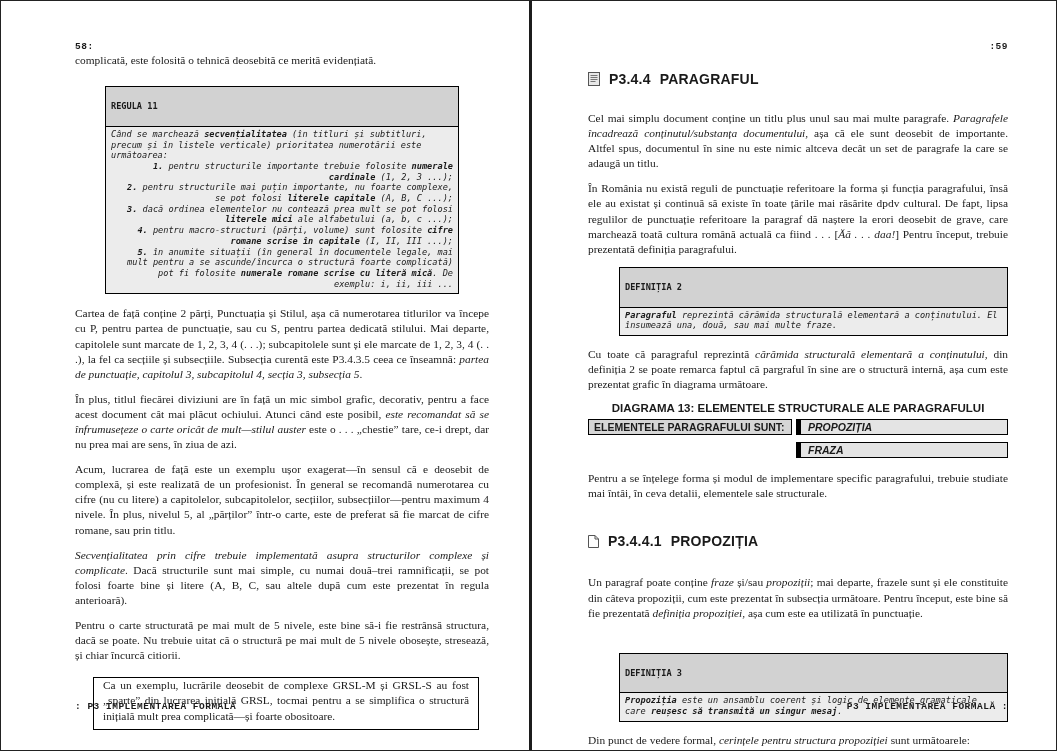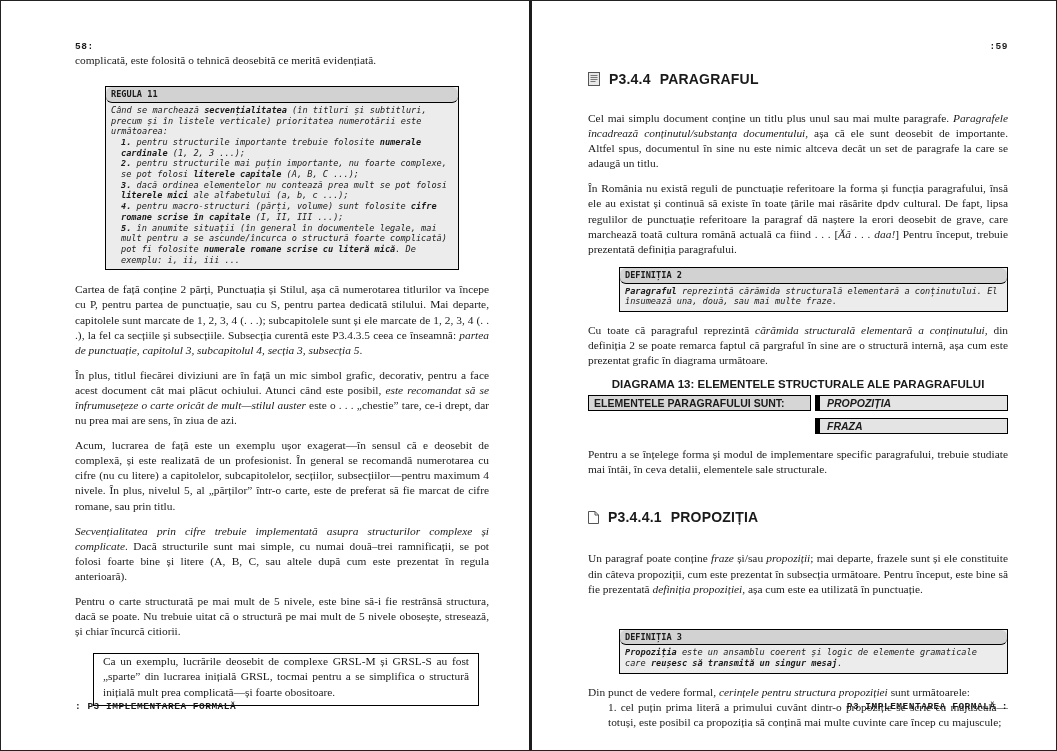--- a/index.html
+++ b/index.html
@@ -41,26 +41,25 @@
   .mono-box {
     border: 1px solid #000;
     background: #ececec;
     font-family: "DejaVu Sans Mono", "Liberation Mono", monospace;
     font-size: 8.6px; line-height: 10.7px;
   }
   .mono-box .box-title {
     background: #d2d2d2;
     border-bottom: 1px solid #000;
     font-weight: bold;
-    padding: 2px 5px;
+    padding: 14px 5px;
     font-style: normal;
-    border-radius: 6px;
   }
   .mono-box .box-body { padding: 2px 5px 4px; font-style: italic; }
-  .rule-item { margin-left: 10px; }
+  .rule-item { margin-left: 10px; text-align: right; }
 
   .regula-box { margin: 18px 0 12px 30px; width: 354px; }
   .def-box    { margin: 8px 0 11px 31px; width: 389px; }
 
   .example-box {
     border: 1.5px solid #000;
     margin: 14px 0 0 18px; width: 386px;
     padding: 0 9px 5px;
     font-size: 11.4px; line-height: 15.1px;
     text-align: justify;
@@ -78,21 +77,21 @@
   .heading-sub { margin-top: 32px; }
 
   .diagram-title {
     font-family: "Liberation Sans", sans-serif;
     font-weight: bold; font-size: 11.5px;
     text-align: center;
     margin: 4px 0 5px;
   }
   .diagram { display: flex; align-items: flex-start; }
   .diagram-label {
-    width: 223px;
+    width: 204px;
     background: #d6d6d6;
     border: 1.5px solid #000;
     font-family: "Liberation Sans", sans-serif;
     font-weight: bold; font-size: 10.5px;
     padding: 1px 5px;
   }
   .diagram-rows { flex: 1; display: flex; flex-direction: column; gap: 7px; margin-left: 4px; }
   .diagram-row {
     background: #e4e4e4;
     border: 1.5px solid #000;

